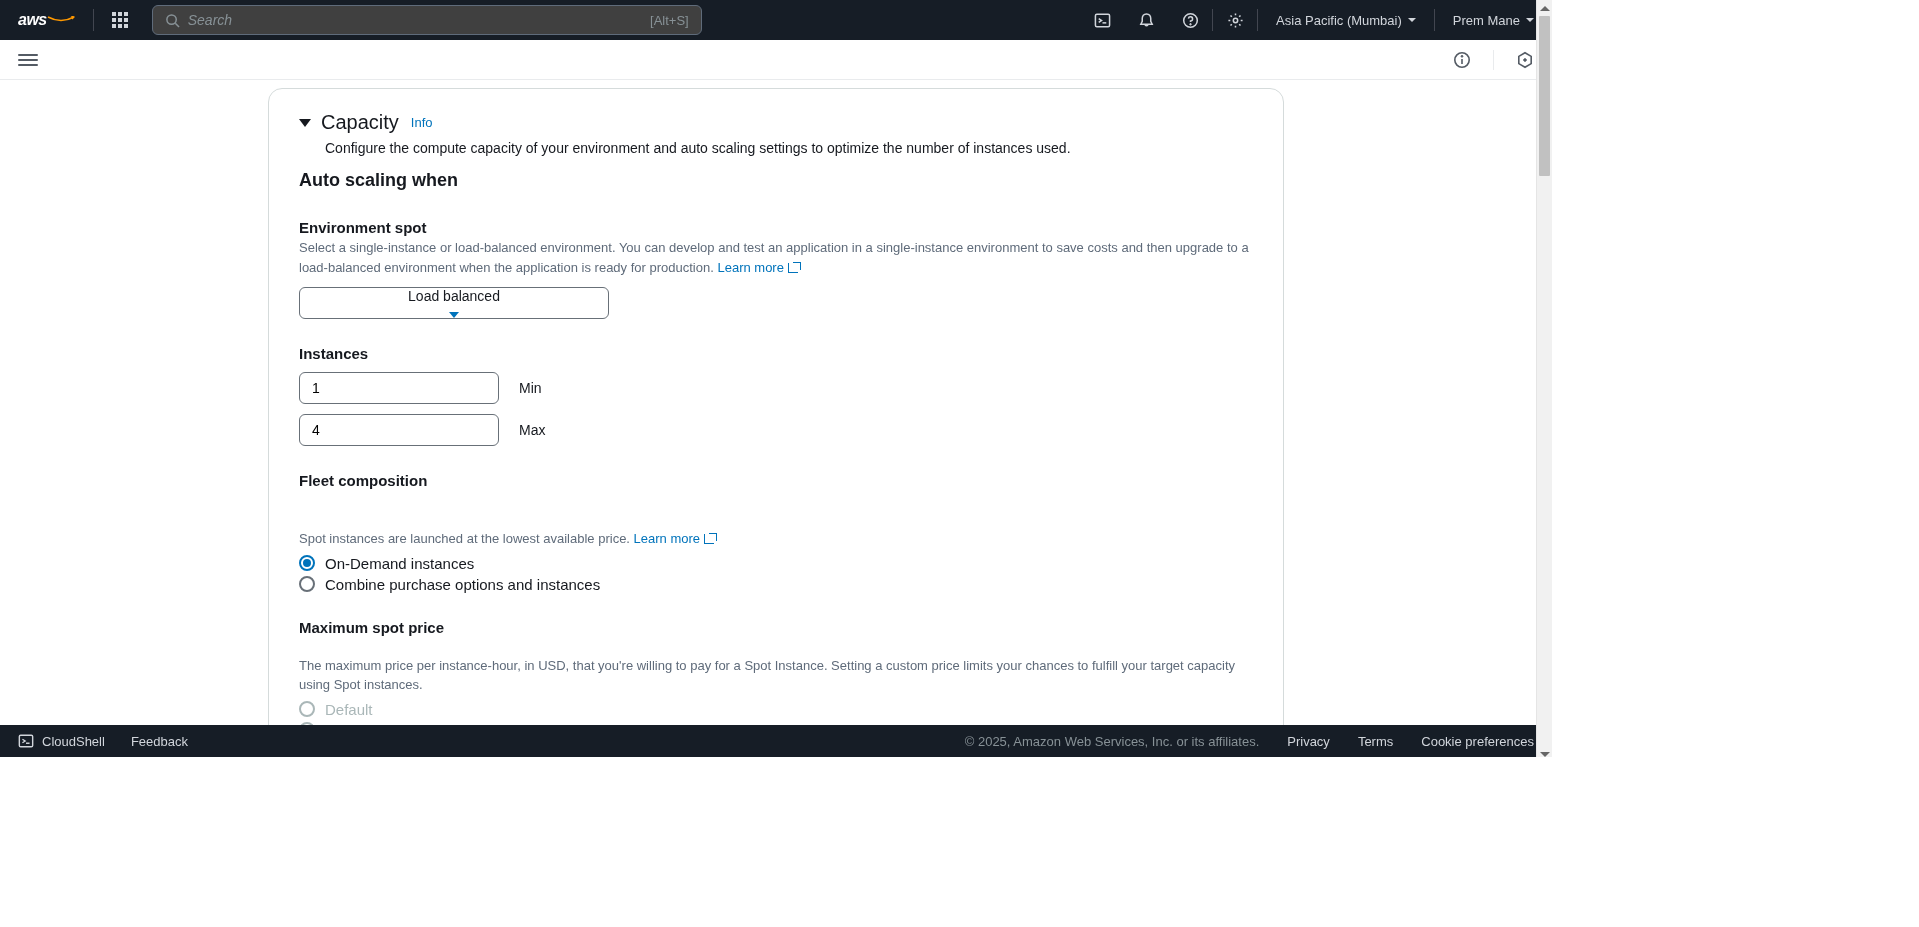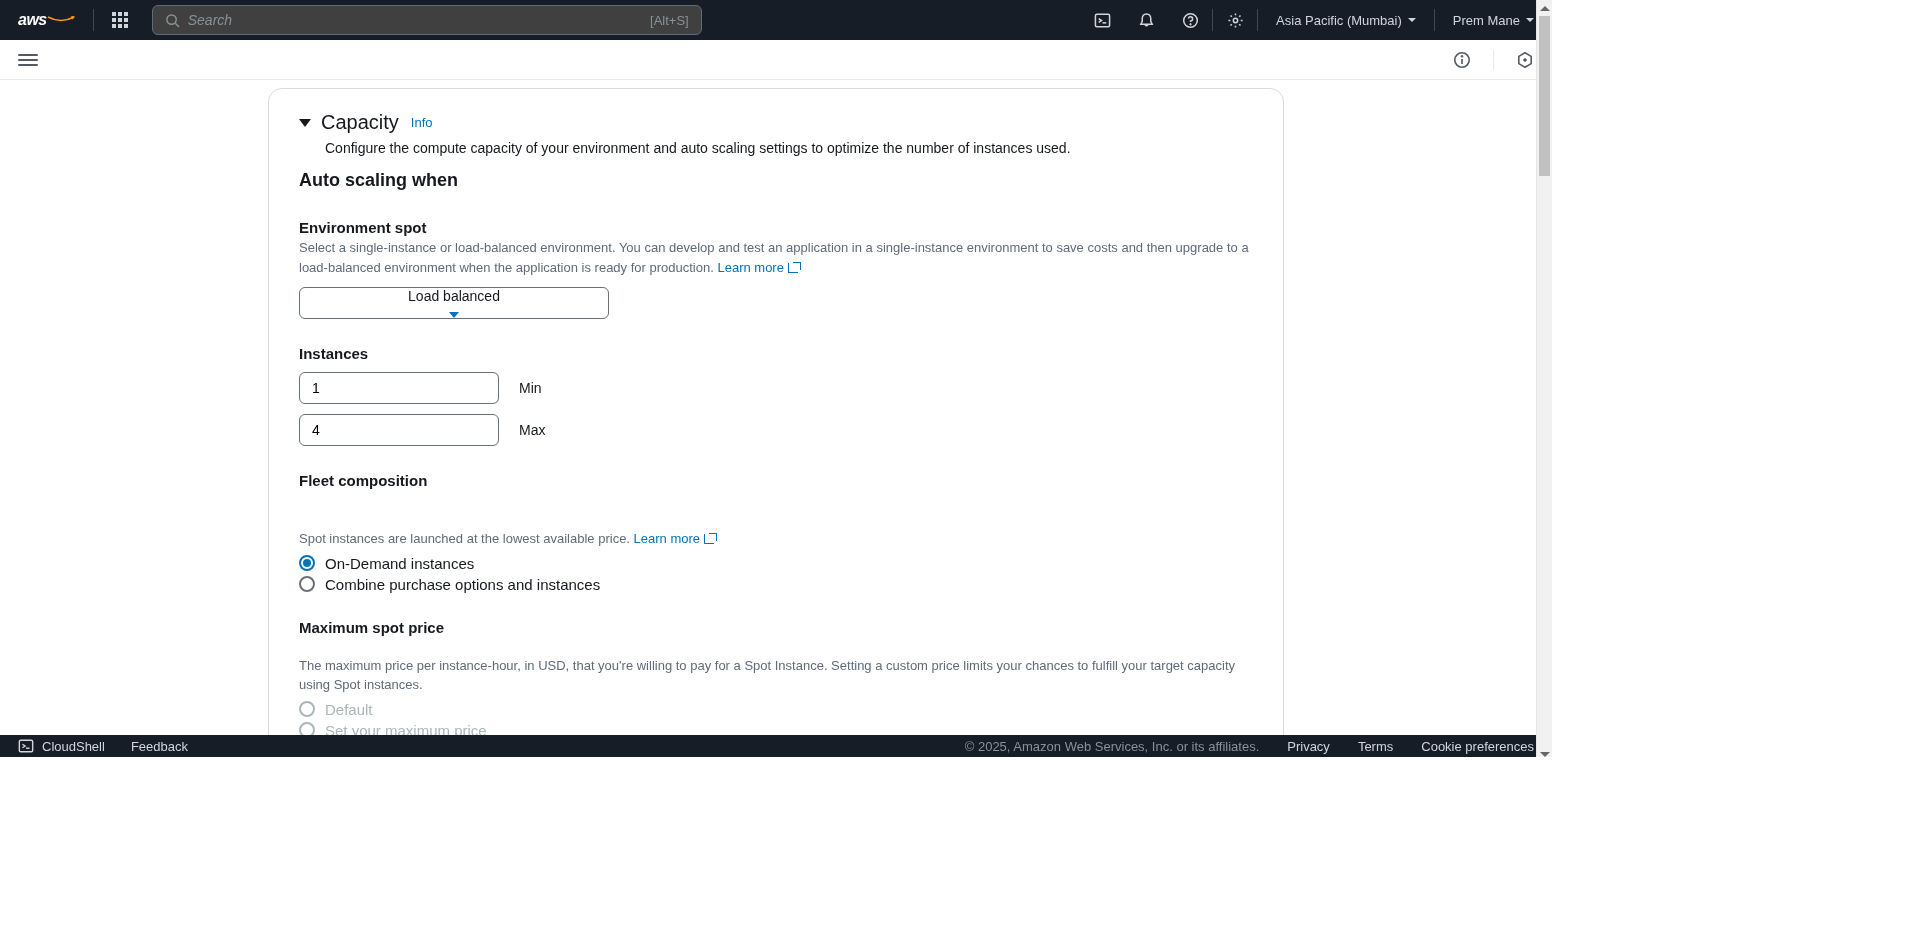--- a/index.html
+++ b/index.html
@@ -66,21 +66,21 @@
 .in-label { font-size:14px; color:#16191f; }
 
 .radio-row { display:flex; align-items:center; gap:10px; margin:4px 0; font-size:15px; }
 .radio { width:16px; height:16px; border:2px solid #687078; border-radius:50%; display:inline-flex; align-items:center; justify-content:center; cursor:pointer; flex-shrink:0; }
 .radio.checked { border-color:#0073bb; }
 .radio.checked::after { content:""; width:8px; height:8px; background:#0073bb; border-radius:50%; }
 .radio.disabled { border-color:#aab7b8; cursor:not-allowed; }
 .disabled-text { color:#aab7b8; }
 
 
-.footer { height:22px; background:#161d26; display:flex; align-items:center; color:#d1d5db; font-size:13px; padding:0 18px; }
+.footer { height:32px; background:#161d26; display:flex; align-items:center; color:#d1d5db; font-size:13px; padding:0 18px; }
 .footer .f-link { cursor:pointer; }
 .footer .f-gap { width:26px; }
 .footer-right { margin-left:auto; display:flex; align-items:center; gap:28px; }
 .copyright { color:#879196; }
 .cloudshell { display:flex; align-items:center; gap:8px; cursor:pointer; }
 
 
 .faux-scroll { position:absolute; right:0; top:0; bottom:0; width:16px; background:#f1f1f1; border-left:1px solid #e5e5e5; display:flex; flex-direction:column; align-items:center; }
 .faux-scroll .arrow { height:16px; display:flex; align-items:center; justify-content:center; width:100%; cursor:pointer; }
 .faux-scroll .arrow div { width:0; height:0; border-left:5px solid transparent; border-right:5px solid transparent; }

